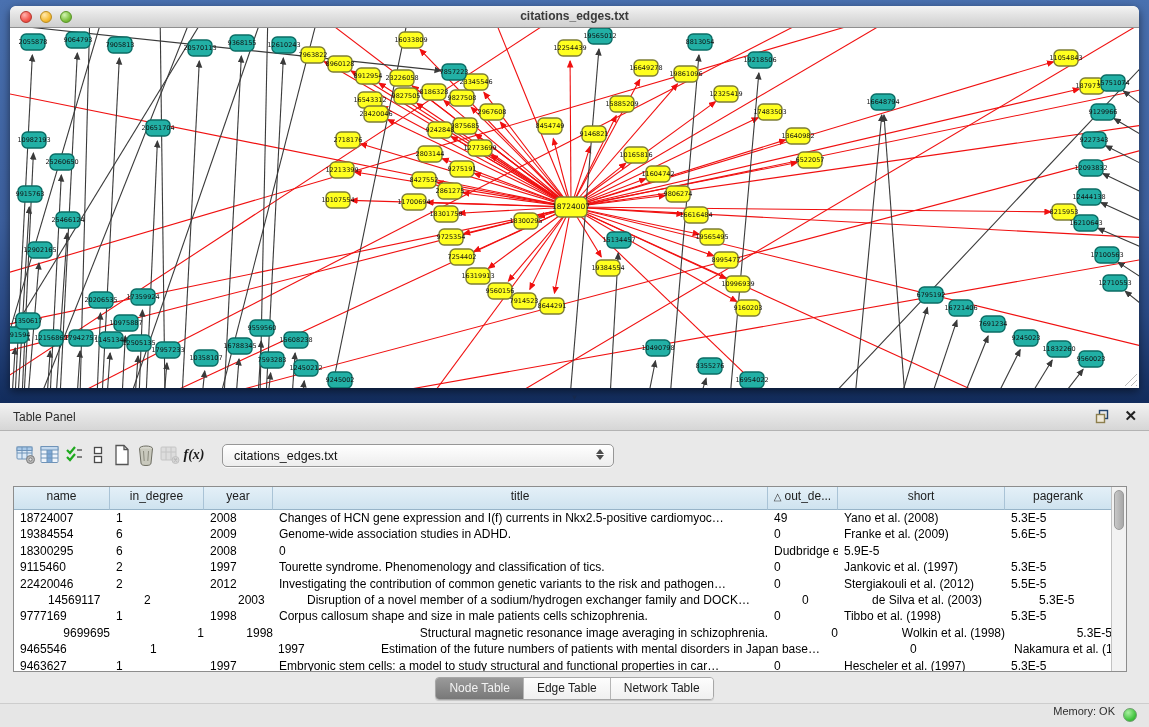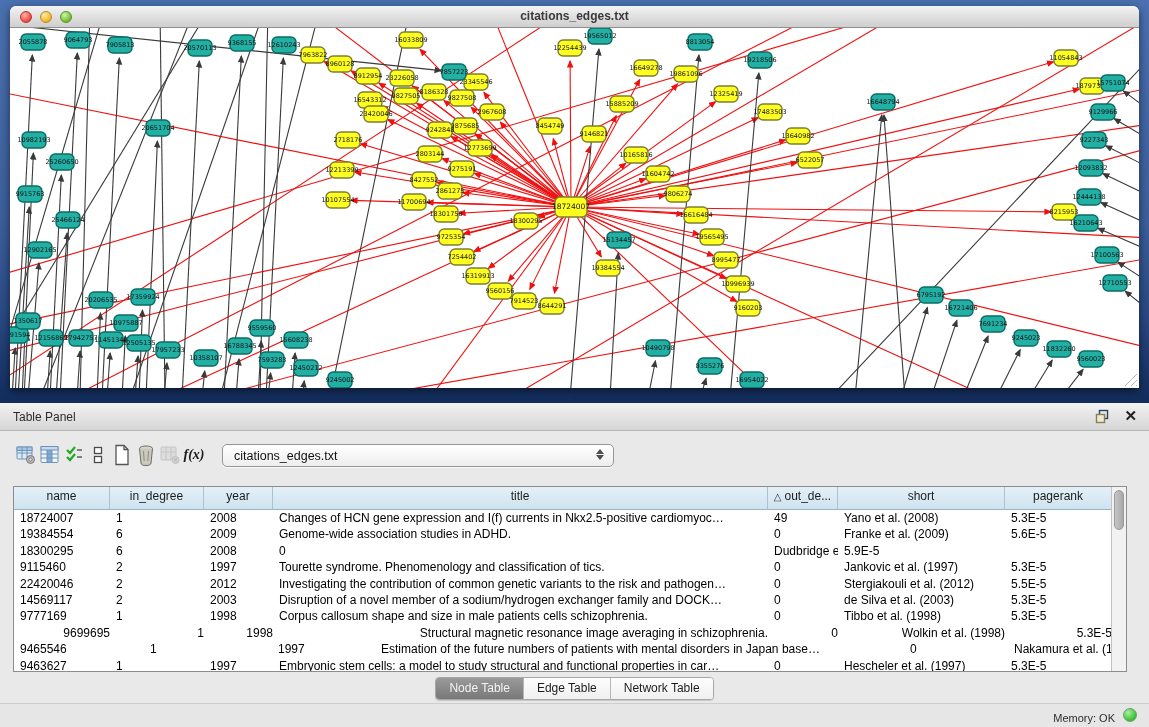--- a/index.html
+++ b/index.html
@@ -72,21 +72,21 @@
   .tab-group { display:flex; border:1px solid #a7a7a7; border-radius:4px; overflow:hidden;
     box-shadow:0 1px 1px rgba(0,0,0,.15); }
   .tab { font-size:12px; padding:3px 13px 4px; background:linear-gradient(180deg,#fdfdfd,#f0f0f0);
     color:#1d1d1d; border-right:1px solid #b5b5b5; }
   .tab:last-child { border-right:none; }
   .tab.active { background:linear-gradient(180deg,#9a9a9a,#787878); color:#f3f3f3; }
 
   
   #statusbar { position:absolute; left:0; top:703px; width:1149px; height:24px;
     background:#e6e6e6; border-top:1px solid #cdcdcd; }
-  #statusbar .mem { position:absolute; right:34px; top:8px; font-size:11px; color:#2e2e2e; }
+  #statusbar .mem { position:absolute; right:34px; top:1px; font-size:11px; color:#2e2e2e; }
   #statusbar .mem-dot { position:absolute; right:12px; top:4px; width:14px; height:14px; border-radius:50%;
     background:radial-gradient(circle at 35% 30%,#a9f0a0,#3fc33c 65%,#2c9a2d); border:1px solid #6e9e6e; }
 </style>
 </head>
 <body>
 
 <div id="network-region">
   <div id="mac-window">
     <div id="titlebar">
       <div class="lights">
@@ -806,21 +806,21 @@
           </div>
           <div class="tr" style="grid-template-columns: 96px 94px 69px 495px 70px 167px 107px;">
             <div class="td">22420046</div>
             <div class="td">2</div>
             <div class="td">2012</div>
             <div class="td">Investigating the contribution of common genetic variants to the risk and pathogen…</div>
             <div class="td">0</div>
             <div class="td">Stergiakouli et al. (2012)</div>
             <div class="td">5.5E-5</div>
           </div>
-          <div class="tr" style="grid-template-columns: 96px 94px 69px 495px 70px 167px 107px;">
+          <div class="tr" style="grid-template-columns: 96px 94px 69px 495px 70px 167px 107px; margin-left: 28px;">
             <div class="td">14569117</div>
             <div class="td">2</div>
             <div class="td">2003</div>
             <div class="td">Disruption of a novel member of a sodium/hydrogen exchanger family and DOCK…</div>
             <div class="td">0</div>
             <div class="td">de Silva et al. (2003)</div>
             <div class="td">5.3E-5</div>
           </div>
           <div class="tr" style="grid-template-columns: 96px 94px 69px 495px 70px 167px 107px;">
             <div class="td">9777169</div>

